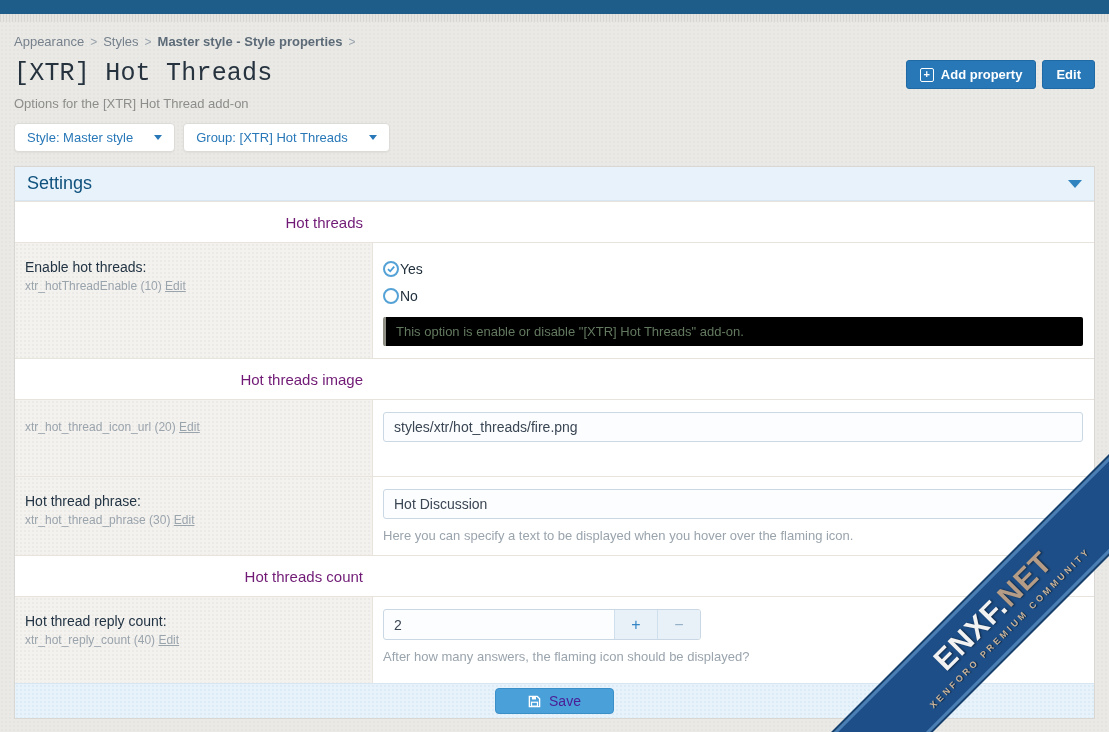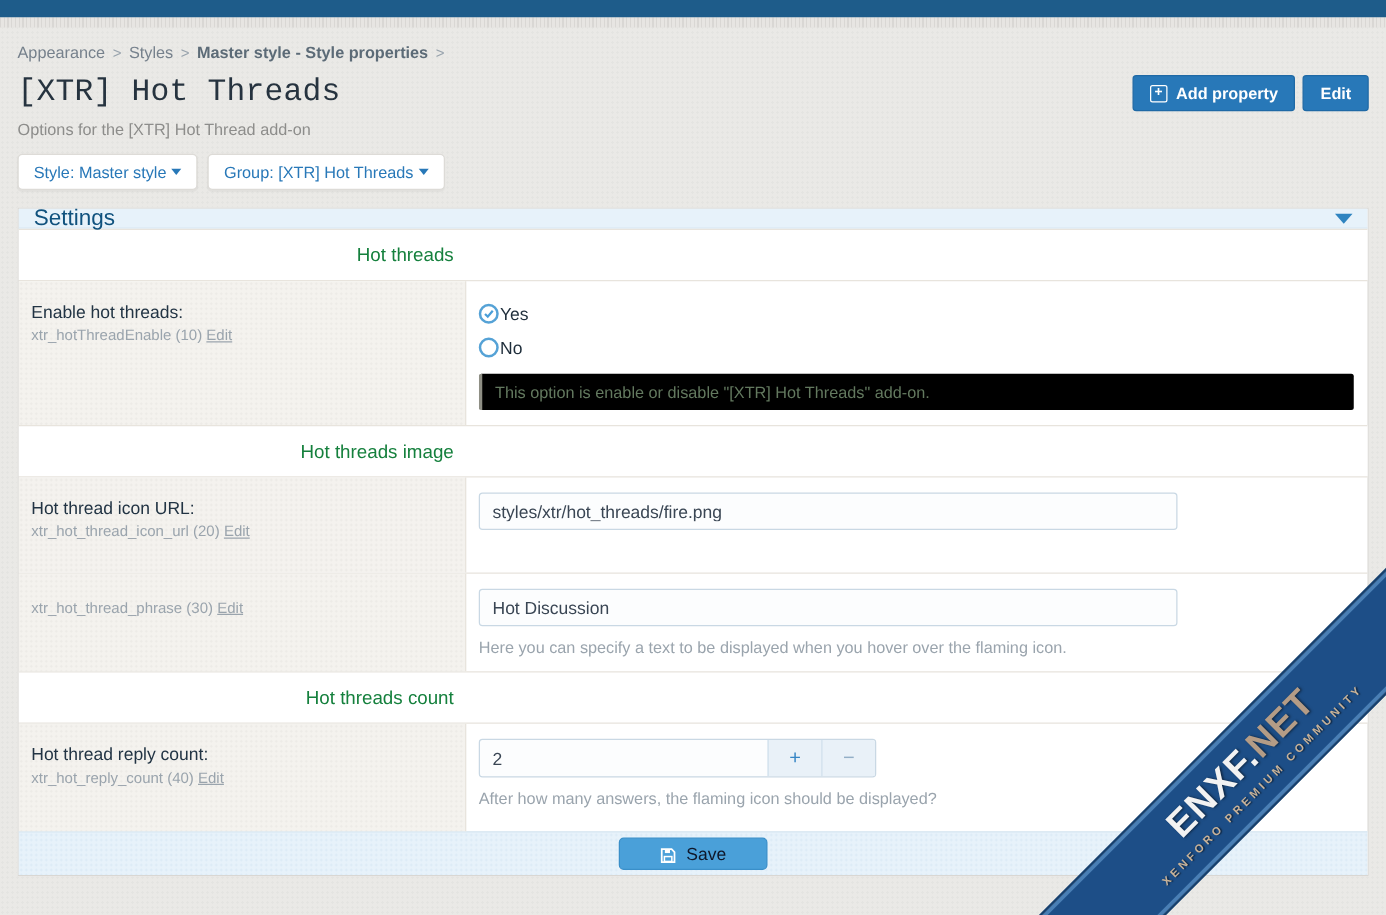--- a/index.html
+++ b/index.html
@@ -31,37 +31,37 @@
     font-size:13px; font-weight:bold; padding:6px 13px; cursor:pointer;
     display:inline-flex; align-items:center; gap:7px; font-family:inherit;
   }
   .plusbox { width:14px; height:14px; border:1.5px solid #fff; border-radius:2px;
     display:inline-flex; align-items:center; justify-content:center; font-size:11px; font-weight:bold; line-height:1; }
 
   
   .filters { display:flex; gap:8px; margin-top:12px; }
   .pill {
     background:#fff; border:1px solid #dddbd7; border-radius:4px; box-shadow:0 1px 1px rgba(0,0,0,.04);
-    color:#2878b8; font-size:13px; padding:6px 12px; cursor:pointer; display:inline-flex; align-items:center; gap:4px;
+    color:#2878b8; font-size:13px; padding:6px 12px; cursor:pointer; display:inline-flex; align-items:center; gap:21px;
     font-family:inherit;
   }
   .caret-down { width:0; height:0; border-left:4px solid transparent; border-right:4px solid transparent; border-top:5px solid #2878b8; display:inline-block; }
 
   
   .panel { margin-top:14px; background:#fff; border:1px solid #d9d7d3; }
   .panel-header {
-    background:#e7f2fa; border-bottom:1px solid #d7e6f1; padding:6px 12px; height:16px;
+    background:#e7f2fa; border-bottom:1px solid #d7e6f1; padding:6px 12px; height:34px;
     display:flex; align-items:center; justify-content:space-between;
   }
   .panel-header .ph-title { font-size:18px; color:#10527e; }
   .collapse-arrow { width:0; height:0; border-left:7px solid transparent; border-right:7px solid transparent; border-top:8px solid #2f84c0; cursor:pointer; }
 
   .section-title-row { border-top:1px solid #e8e4dd; background:#fff; padding:12px 0 11px 0; }
   .section-title-row:first-of-type { border-top:none; }
-  .section-title { width:358px; text-align:right; padding-right:10px; font-size:15px; color:#15803d; }
+  .section-title { width:358px; text-align:right; padding-right:10px; font-size:15px; color:#701a75; }
 
   .form-row { display:flex; border-top:1px solid #e8e4dd; }
   .label-col {
     width:358px; flex:0 0 358px; padding:16px 10px 10px 10px; 
     background-color:#f4f2ee;
     background-image: radial-gradient(rgba(0,0,0,.03) 1px, transparent 1px);
     background-size:4px 4px;
     border-right:1px solid #e8e4dd;
   }
   .label-main { font-size:14px; color:#223444; }
@@ -75,41 +75,41 @@
     display:inline-flex; align-items:center; justify-content:center; background:#fff; flex:0 0 16px; }
   .radio-label { font-size:14px; color:#1e2d3a; }
 
   .explain {
     margin-top:8px; width:700px; background:#000000; border-left:3px solid #8f8f85; border-radius:2px;
     padding:7px 10px; font-size:13px; color:#63795f;
   }
 
   
   .text-input {
-    width:559px; height:30px; border:1px solid #c9d8e4; border-radius:3px; background:#fcfdfe;
+    width:700px; height:30px; border:1px solid #c9d8e4; border-radius:3px; background:#fcfdfe;
     font-size:14px; color:#3a4654; padding:0 10px; font-family:inherit; outline:none;
   }
   .hint { font-size:13px; color:#9aa4ad; margin-top:9px; }
 
   
   .spinner { display:flex; width:318px; border:1px solid #c9d8e4; border-radius:3px; overflow:hidden; background:#fcfdfe; }
   .spinner input { flex:1; border:none; height:29px; font-size:14px; color:#3a4654; padding:0 10px; background:transparent; font-family:inherit; outline:none; }
   .spin-btn { width:43px; border:none; border-left:1px solid #cfdfeb; background:#e9f1f8; font-size:16px; cursor:pointer; font-family:inherit; }
   .spin-plus { color:#3585c5; }
   .spin-minus { color:#93afc7; }
 
   
   .panel-footer {
     background-color:#e7f2fa; border-top:1px solid #d7e6f1; padding:5px 0; height:35px;
     background-image: radial-gradient(rgba(40,120,184,.06) 1px, transparent 1px); background-size:4px 4px;
     display:flex; justify-content:center; align-items:center;
   }
   .btn-save {
-    background:#4aa0d9; border:1px solid #3a8fc9; border-radius:4px; color:#0f172a; font-size:14px;
-    padding:4px 32px; cursor:pointer; display:inline-flex; align-items:flex-end; gap:8px; font-family:inherit;
+    background:#4aa0d9; border:1px solid #3a8fc9; border-radius:4px; color:#4c1d95; font-size:14px;
+    padding:4px 32px; cursor:pointer; display:inline-flex; align-items:center; gap:8px; font-family:inherit;
   }
 
   
   .ribbon {
     position:absolute; left:783px; top:582px; width:430px; height:68px;
     background:#1d4e87; border-top:3px solid #4a7fb5; border-bottom:3px solid #4a7fb5;
     outline:2px solid #16406e;
     transform:rotate(-45deg); z-index:50;
     display:flex; flex-direction:column; align-items:center; justify-content:center;
     pointer-events:none;
@@ -195,33 +195,33 @@
         <div class="explain">This option is enable or disable "[XTR] Hot Threads" add-on.</div>
       </div>
     </div>
 
     <div class="section-title-row">
       <div class="section-title">Hot threads image</div>
     </div>
 
     <div class="form-row" style="min-height:77px;">
       <div class="label-col">
-        <div class="label-main">Hot thread icon URL:</div>
         <div class="label-meta">
           <span>xtr_hot_thread_icon_url (20)</span>
           <a>Edit</a>
         </div>
       </div>
       <div class="content-col">
         <input class="text-input" type="text" value="styles/xtr/hot_threads/fire.png" style="">
       </div>
     </div>
 
     <div class="form-row" style="min-height:78px;">
       <div class="label-col">
+        <div class="label-main">Hot thread phrase:</div>
         <div class="label-meta">
           <span>xtr_hot_thread_phrase (30)</span>
           <a>Edit</a>
         </div>
       </div>
       <div class="content-col">
         <input class="text-input" type="text" value="Hot Discussion" style="">
         <div class="hint">Here you can specify a text to be displayed when you hover over the flaming icon.</div>
       </div>
     </div>

